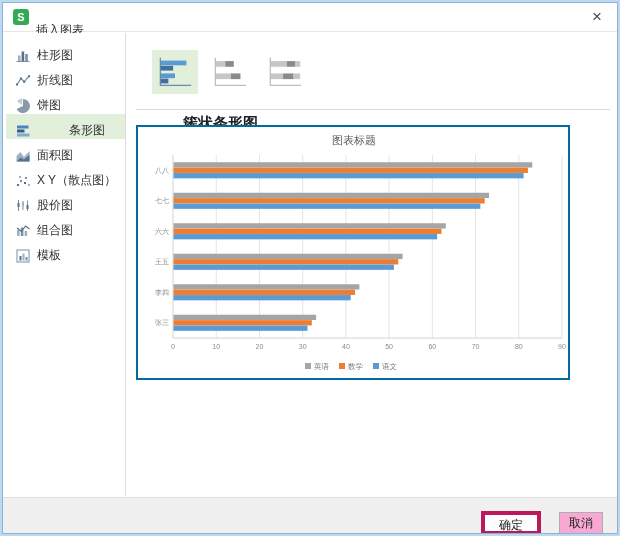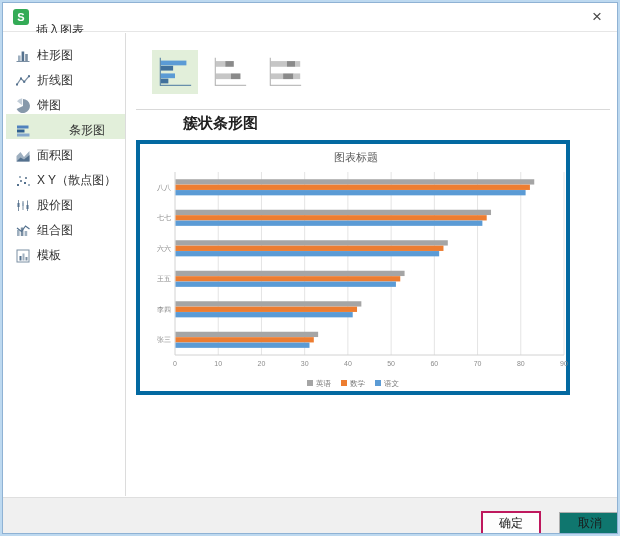--- a/index.html
+++ b/index.html
@@ -62,40 +62,40 @@
   .thumb.selected{ background:#e2efda; }
 
   .main-divider{
     position:absolute; left:133px; width:474px; top:106px; height:1px; background:#d9d9d9;
   }
   .subtype-heading{
     position:absolute; left:132px; top:111px; font-size:15px; font-weight:bold; color:#1f1f1f;margin-left:48px;
   }
 
   .preview-box{
-    position:absolute; left:133px; top:137px; width:434px; height:255px;
-    border:4px solid #0369a1; background:#fff;
+    position:absolute; left:133px; top:122px; width:434px; height:255px;
+    border:2px solid #0369a1; background:#fff;
   }
 
   
   .footer{
     position:absolute; left:0; right:0; bottom:0; height:36px;
     background:#f0f0f0; border-top:1px solid #dfdfdf;
   }
   .btn{
     position:absolute; font-size:12px; color:#1a1a1a; text-align:center; cursor:pointer;
     font-family:"Liberation Sans","DejaVu Sans",sans-serif;
   }
   .btn-ok{
     left:478px; top:508px; width:60px; height:24px; line-height:20px;
-    background:#fdfdfd; border:2px solid #be185d;
+    background:#fdfdfd; border:4px solid #be185d;
   }
   .btn-cancel{
-    left:556px; top:509px; width:62px; height:22px; line-height:20px;
-    background:#0f766e; border:1px solid #aeaeae;
+    left:556px; top:509px; width:44px; height:22px; line-height:20px;
+    background:#f9a8d4; border:1px solid #aeaeae;
   }
 </style>
 </head>
 <body>
 
 <div class="dialog">
   <div class="dialog-inner">
 
     <div class="titlebar">
       <div class="logo">S</div>

